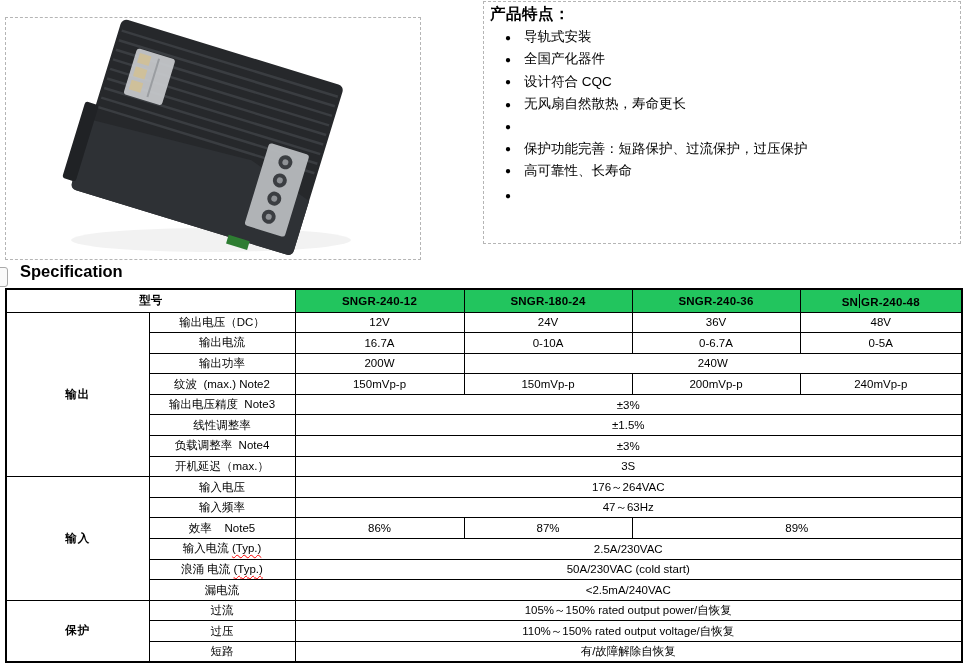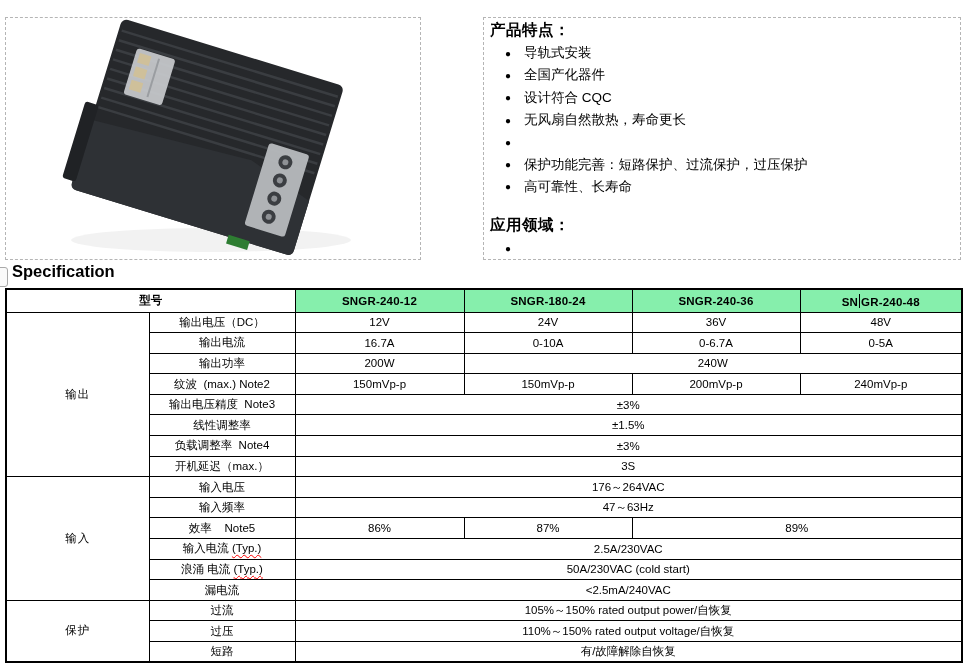--- a/index.html
+++ b/index.html
@@ -6,46 +6,46 @@
   html,body { margin:0; padding:0; }
   body {
     width:965px; height:663px; position:relative; overflow:hidden;
     background:#ffffff; color:#000;
     font-family:"Liberation Sans","DejaVu Sans",sans-serif;
   }
 
   
   .frame { position:absolute; border:1px dashed #b5b5b5; background:#fff; }
   .photo-frame { left:5px; top:17px; width:416px; height:243px; }
-  .features-frame { left:483px; top:17px; width:478px; height:243px; padding:2px 0 0 6px; }
+  .features-frame { left:483px; top:1px; width:478px; height:243px; padding:2px 0 0 6px; }
 
   .feat-title { font-size:15.5px; font-weight:bold; line-height:20px; letter-spacing:0.5px; }
   ul.blist { list-style:none; margin:2px 0 0 0; padding:0; }
   ul.blist li { display:flex; align-items:center; height:22.3px; font-size:13.5px; }
   ul.blist .bullet { width:34px; padding-left:15px; font-size:10px; flex:none; }
   .apps-title { margin-top:17px; }
 
   
   .frag { position:absolute; left:-6px; top:267px; width:14px; height:20px;
           border:1px solid #a9a9a9; border-radius:3px; background:#fafafa; }
 
   
-  .spec-heading { position:absolute; left:12px; top:262px; font-size:16.5px; font-weight:bold; }
+  .spec-heading { position:absolute; left:20px; top:262px; font-size:16.5px; font-weight:bold; }
 
   
   table.spec { position:absolute; left:5px; top:288px; width:956px;
                border-collapse:collapse; table-layout:fixed; border:2px solid #000; }
   table.spec th, table.spec td {
     border:1px solid #000; padding:0 10px; height:20.6px;
     font-size:11.5px; text-align:center; vertical-align:middle; overflow:hidden;
   }
   table.spec tr.hdr th { height:23px; font-weight:bold; }
-  th.model { background:#86efac; font-size:13.5px; letter-spacing:0.2px; }
+  th.model { background:#22c55e; font-size:13.5px; letter-spacing:0.2px; }
   th.model-row-label { text-align:left; padding-left:5px; font-size:14.5px; background:#fff; }
-  td.sec { font-weight:normal; font-size:15px; text-align:left; padding-left:28px; letter-spacing:1px; }
+  td.sec { font-weight:bold; font-size:15px; text-align:left; padding-left:28px; letter-spacing:1px; }
   td.lbl { text-align:left; padding-left:7px; font-size:11px; white-space:pre; }
   .typ { text-decoration:underline wavy #ff0000; text-decoration-thickness:1px; text-underline-offset:2px; }
   .caret { display:inline-block; width:1px; height:14px; background:#000; margin:0 1px; vertical-align:-2px; }
 
   
   .photo-frame svg { display:block; }
 </style>
 </head>
 <body>
 
@@ -120,21 +120,20 @@
       </li>
     <li>
         <span class="bullet">●</span>
         <span>保护功能完善：短路保护、过流保护，过压保护</span>
       </li>
     <li>
         <span class="bullet">●</span>
         <span>高可靠性、长寿命</span>
       </li>
   </ul>
-  <div class="feat-title apps-title">应用领域：</div>
   <ul class="blist">
     <li>
         <span class="bullet">●</span>
       </li>
   </ul>
 </div>
 
 <div class="frag"></div>
 
 <div class="spec-heading">Specification</div>

